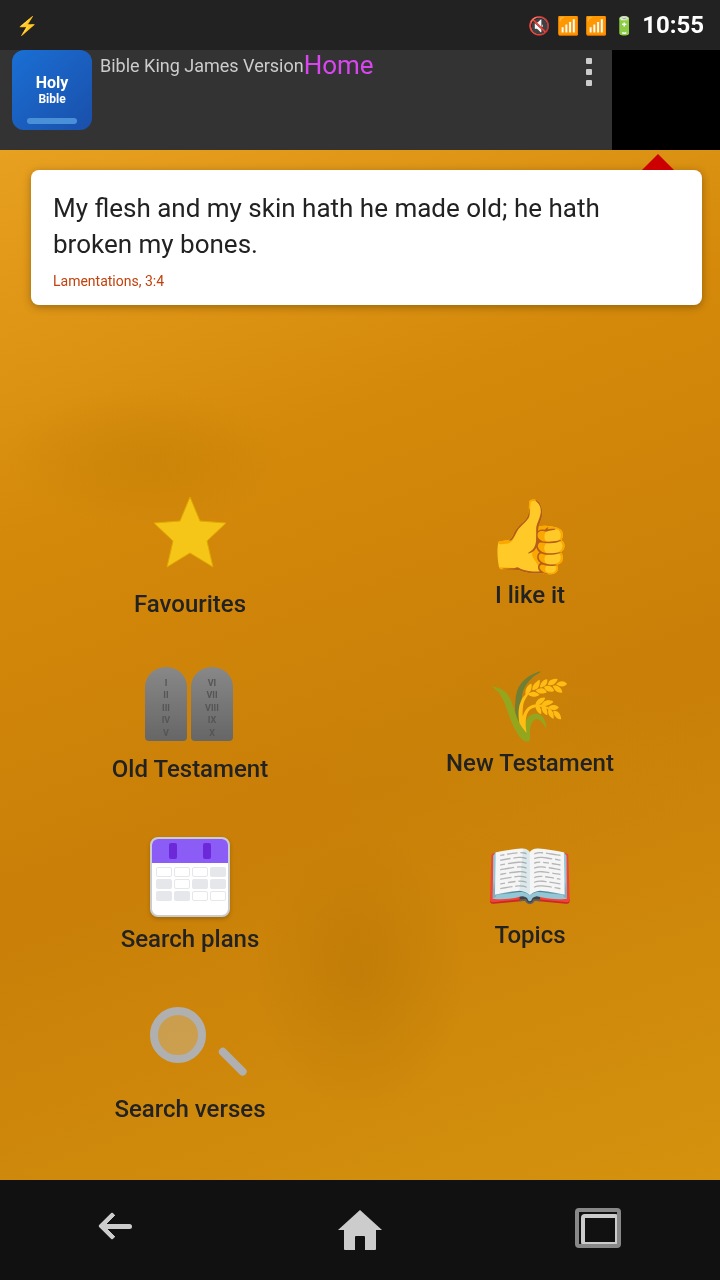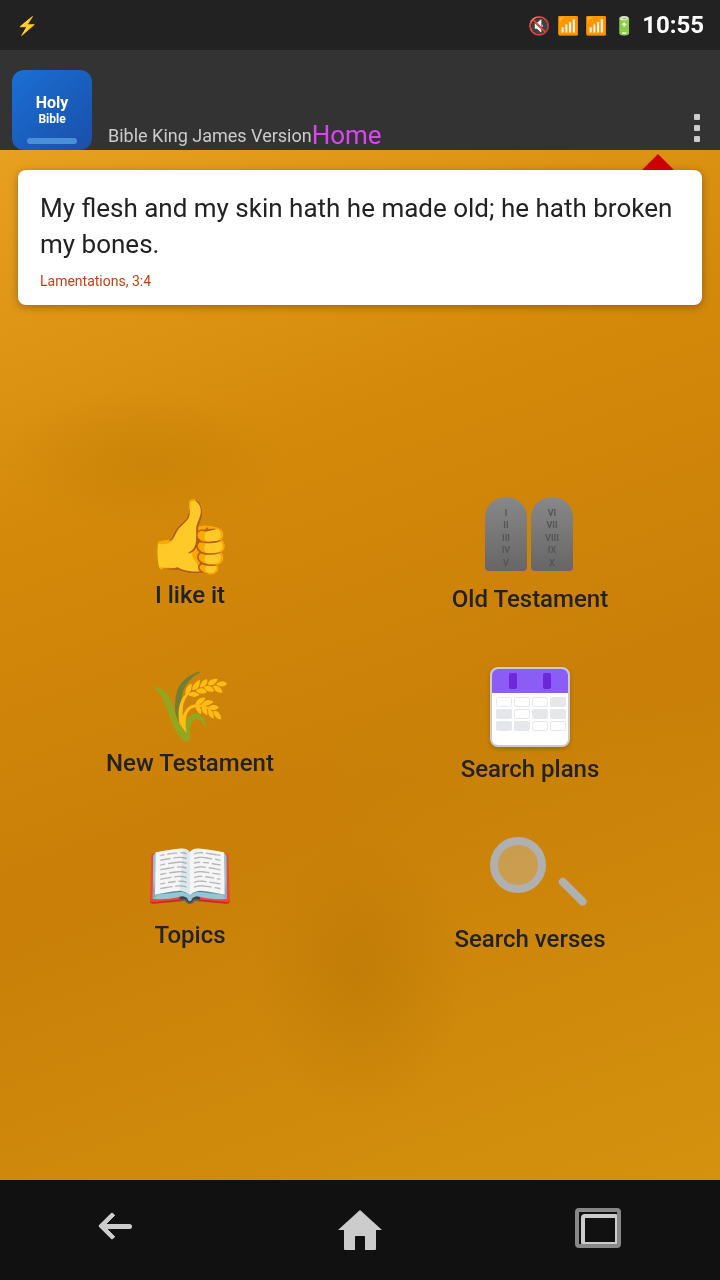--- a/index.html
+++ b/index.html
@@ -25,27 +25,27 @@
       padding: 0 16px;
       color: #fff;
       font-size: 20px;
     }
     .status-left { display: flex; align-items: center; gap: 8px; }
     .status-right { display: flex; align-items: center; gap: 6px; font-size: 22px; }
     .time { font-size: 24px; font-weight: bold; }
 
     
     #app-bar {
-      width: 720px;
+      width: 612px;
       height: 100px;
       background: #333;
       display: flex;
-      align-items: flex-end;
+      align-items: flex-start;
       padding: 0 12px;
-      gap: 16px;
+      gap: 8px;
     }
     #app-icon {
       width: 80px;
       height: 80px;
       background: linear-gradient(135deg, #1a6fd4, #1a4faa);
       border-radius: 12px;
       display: flex;
       flex-direction: column;
       align-items: center;
       justify-content: center;
@@ -115,21 +115,21 @@
       background:
         radial-gradient(ellipse 200px 100px at 20% 30%, rgba(180,120,0,0.3) 0%, transparent 70%),
         radial-gradient(ellipse 300px 150px at 70% 60%, rgba(200,140,10,0.2) 0%, transparent 70%),
         radial-gradient(ellipse 150px 200px at 50% 80%, rgba(160,100,0,0.25) 0%, transparent 70%);
     }
 
     
     #quote-card {
       position: absolute;
       top: 20px;
-      left: 18px;
+      left: 31px;
       right: 18px;
       background: #fff;
       border-radius: 8px;
       padding: 20px 22px 16px;
       box-shadow: 0 2px 8px rgba(0,0,0,0.3);
     }
     #quote-card::before {
       content: '';
       position: absolute;
       top: -14px;
@@ -368,20 +368,28 @@
 
 <div id="main-content">
 
   <div id="quote-card">
     <div class="quote-text">My flesh and my skin hath he made old; he hath broken my bones.</div>
     <div class="quote-ref">Lamentations, 3:4</div>
   </div>
 
   <div id="grid-menu">
 
+    <div class="menu-item">
+      <div class="menu-icon">
+        <svg width="80" height="76" viewBox="0 0 80 76">
+          <polygon points="40,4 50,28 76,30 57,48 63,74 40,60 17,74 23,48 4,30 30,28" fill="#f5c518" stroke="#e0a800" stroke-width="1"></polygon>
+        </svg>
+      </div>
+      <span class="menu-label">Favourites</span>
+    </div>
 
     <div class="menu-item">
       <div class="menu-icon" style="font-size:72px;">👍</div>
       <span class="menu-label">I like it</span>
     </div>
 
     <div class="menu-item">
       <div class="menu-icon">
         <div class="tablets-icon">
           <div class="tablet" style="font-size:9px; color:#555; font-weight:bold; line-height:1.4;">I<br>II<br>III<br>IV<br>V</div>

